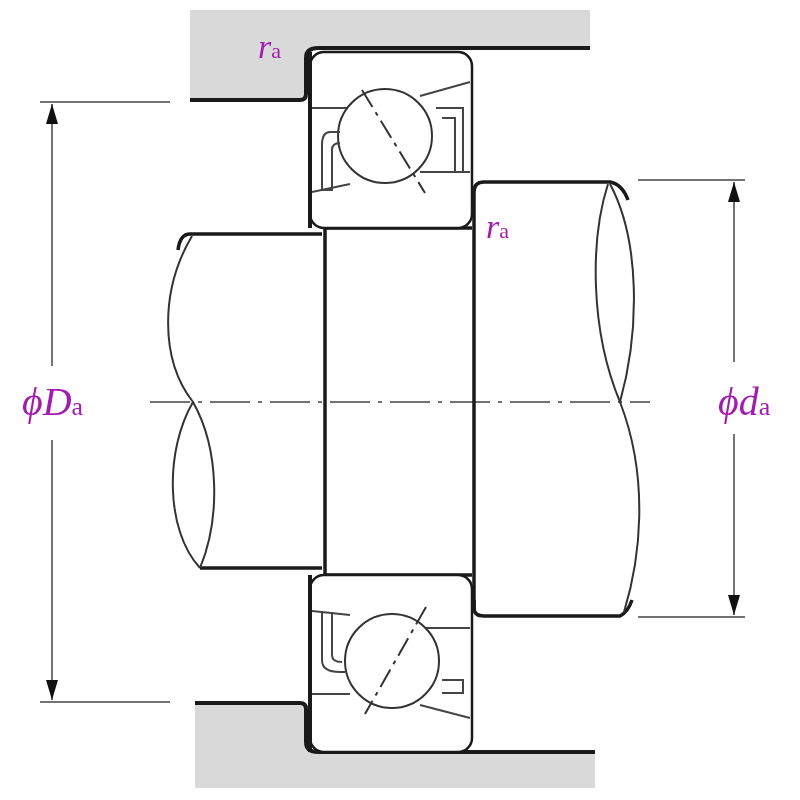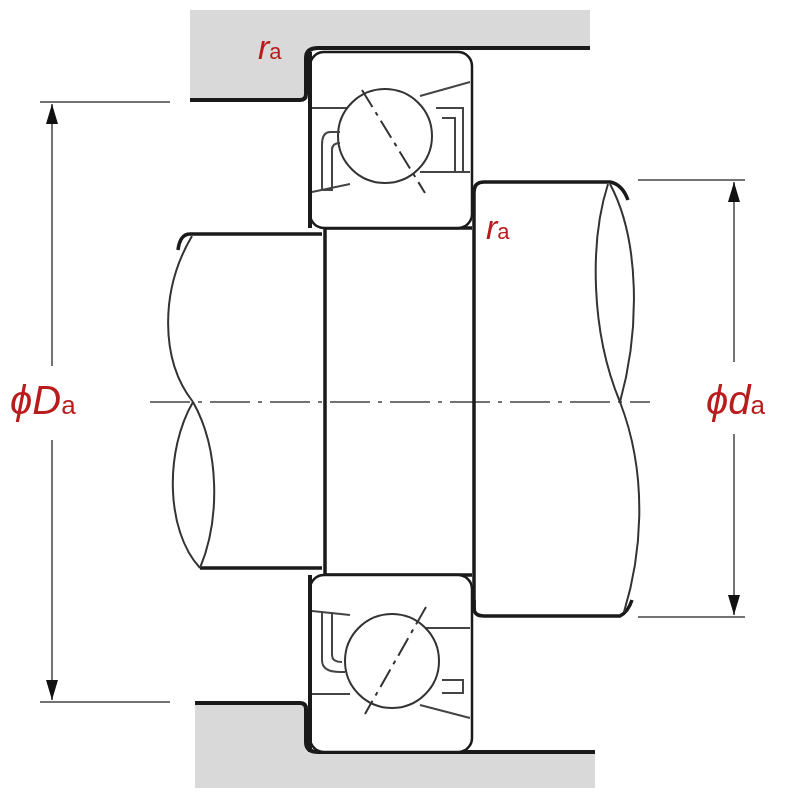--- a/index.html
+++ b/index.html
@@ -1,21 +1,21 @@
 <!DOCTYPE html>
 <html><head>
   <meta charset="utf-8">
   <style>
     html, body { margin:0; padding:0; background:#ffffff; }
     body { width:800px; height:800px; overflow:hidden; position:relative; }
     svg { position:absolute; left:0; top:0; }
-    .lbl { position:absolute; font-family:Liberation Sans, sans-serif; color:#b91c1c; white-space:nowrap; }
+    .lbl { position:absolute; font-family:Liberation Serif, serif; color:#a21caf; white-space:nowrap; }
     .lbl .main { font-style:italic; }
     .lbl .sub { font-style:normal; }
-    .big { font-size:40px; }
+    .big { font-size:40px;margin-left:12px; }
     .sm { font-size:34px; }
     .big .sub { font-size:26px; }
     .sm .sub { font-size:22px; }
   </style>
 </head>
 <body>
 
 <svg width="800" height="800" viewBox="0 0 800 800">
 
   <g>

